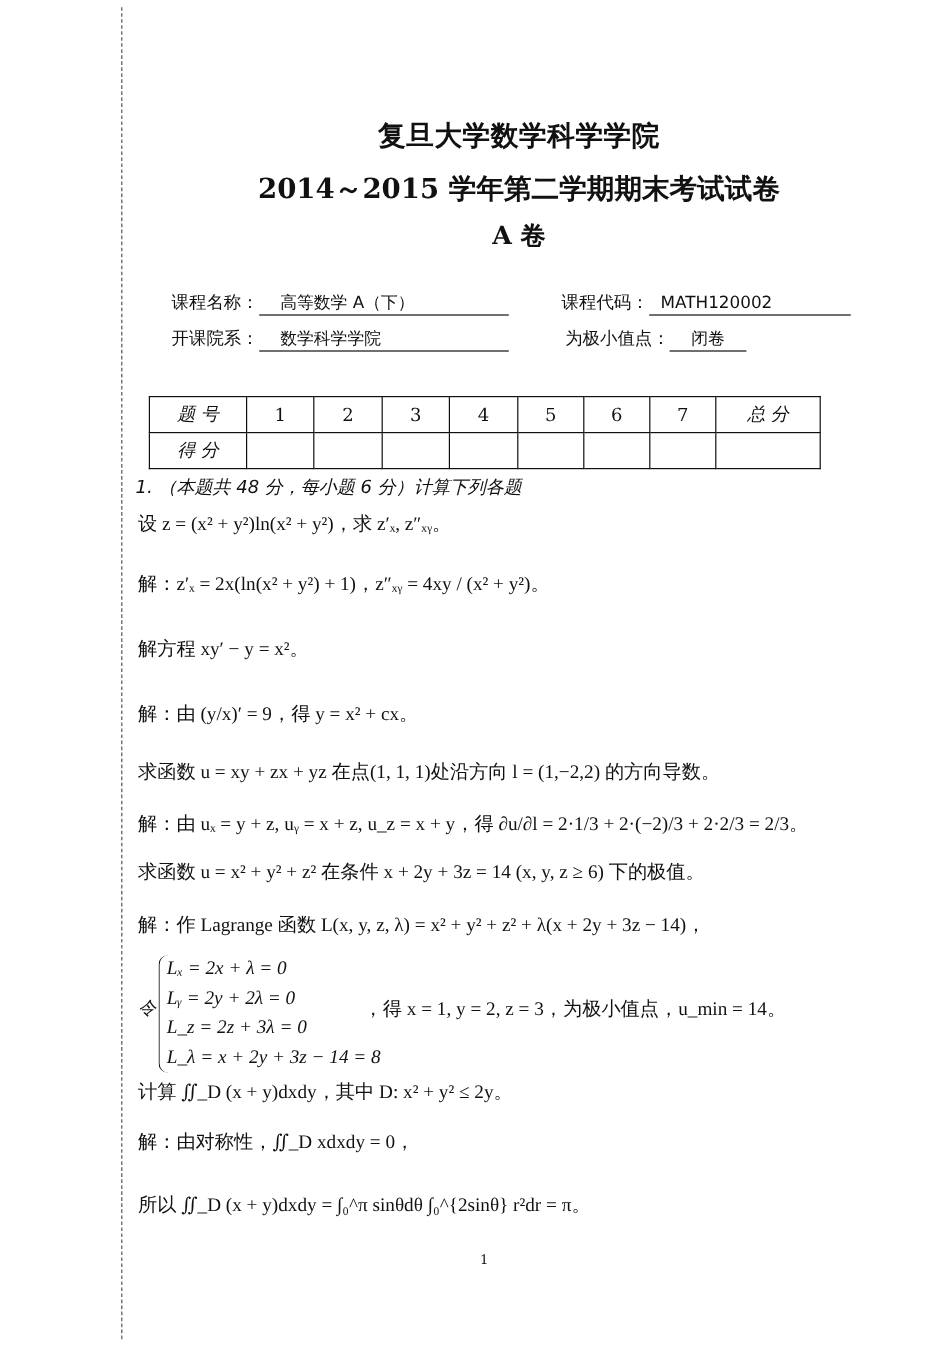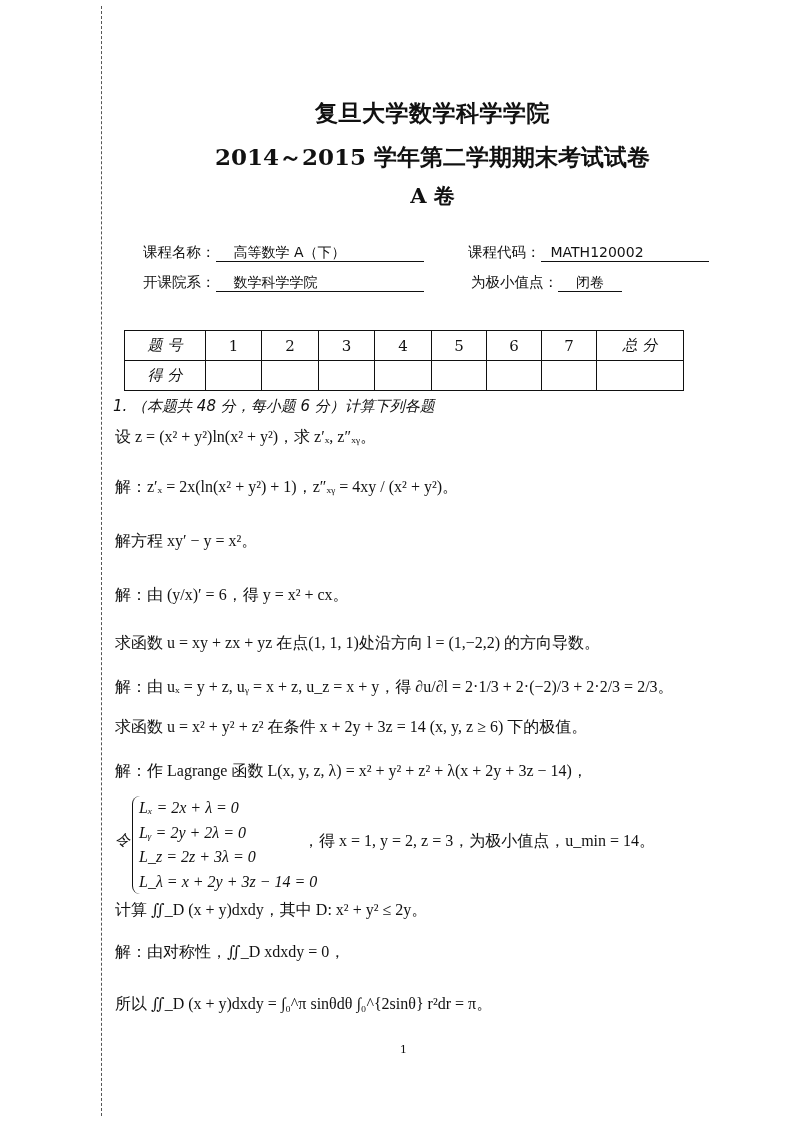--- a/index.html
+++ b/index.html
@@ -91,34 +91,34 @@
   </tr>
 </tbody>
   </table>
 
 <div class="line cjk" style="top:397px; left:113px;">1.  （本题共 48 分，每小题 6 分）计算下列各题</div>
 
 <div class="line r" style="top:427px;">设 z = (x² + y²)ln(x² + y²)，求 z′ₓ, z″ₓᵧ。</div>
 <div class="line r" style="top:477px;">解：z′ₓ = 2x(ln(x² + y²) + 1)，z″ₓᵧ = 4xy / (x² + y²)。</div>
 
 <div class="line r" style="top:531px;">解方程 xy′ − y = x²。</div>
-<div class="line r" style="top:585px;">解：由 (y/x)′ = 6，得 y = x² + cx。</div>
+<div class="line r" style="top:585px;">解：由 (y/x)′ = 9，得 y = x² + cx。</div>
 
 <div class="line r" style="top:633px;">求函数 u = xy + zx + yz 在点(1, 1, 1)处沿方向 l = (1,−2,2) 的方向导数。</div>
 <div class="line r" style="top:677px;">解：由 uₓ = y + z, uᵧ = x + z, u_z = x + y，得 ∂u/∂l = 2·1/3 + 2·(−2)/3 + 2·2/3 = 2/3。</div>
 
 <div class="line r" style="top:717px;">求函数 u = x² + y² + z² 在条件 x + 2y + 3z = 14 (x, y, z ≥ 6) 下的极值。</div>
 <div class="line r" style="top:761px;">解：作 Lagrange 函数 L(x, y, z, λ) = x² + y² + z² + λ(x + 2y + 3z − 14)，</div>
 
 <div class="line cjk" style="top:831px; left:115px;">令</div>
 <div class="sys m">
   <div>Lₓ = 2x + λ = 0</div>
   <div>Lᵧ = 2y + 2λ = 0</div>
   <div>L_z = 2z + 3λ = 0</div>
-  <div>L_λ = x + 2y + 3z − 14 = 0</div>
+  <div>L_λ = x + 2y + 3z − 14 = 8</div>
 </div>
 <div class="line r" style="top:831px; left:303px;">，得  x = 1, y = 2, z = 3，为极小值点，u_min = 14。</div>
 
 <div class="line r" style="top:900px;">计算 ∬_D (x + y)dxdy，其中 D: x² + y² ≤ 2y。</div>
 <div class="line r" style="top:942px;">解：由对称性，∬_D xdxdy = 0，</div>
 <div class="line r" style="top:994px;">所以 ∬_D (x + y)dxdy = ∫₀^π sinθdθ ∫₀^{2sinθ} r²dr = π。</div>
 
 <div class="pagenum">1</div>
 
 </body></html>

